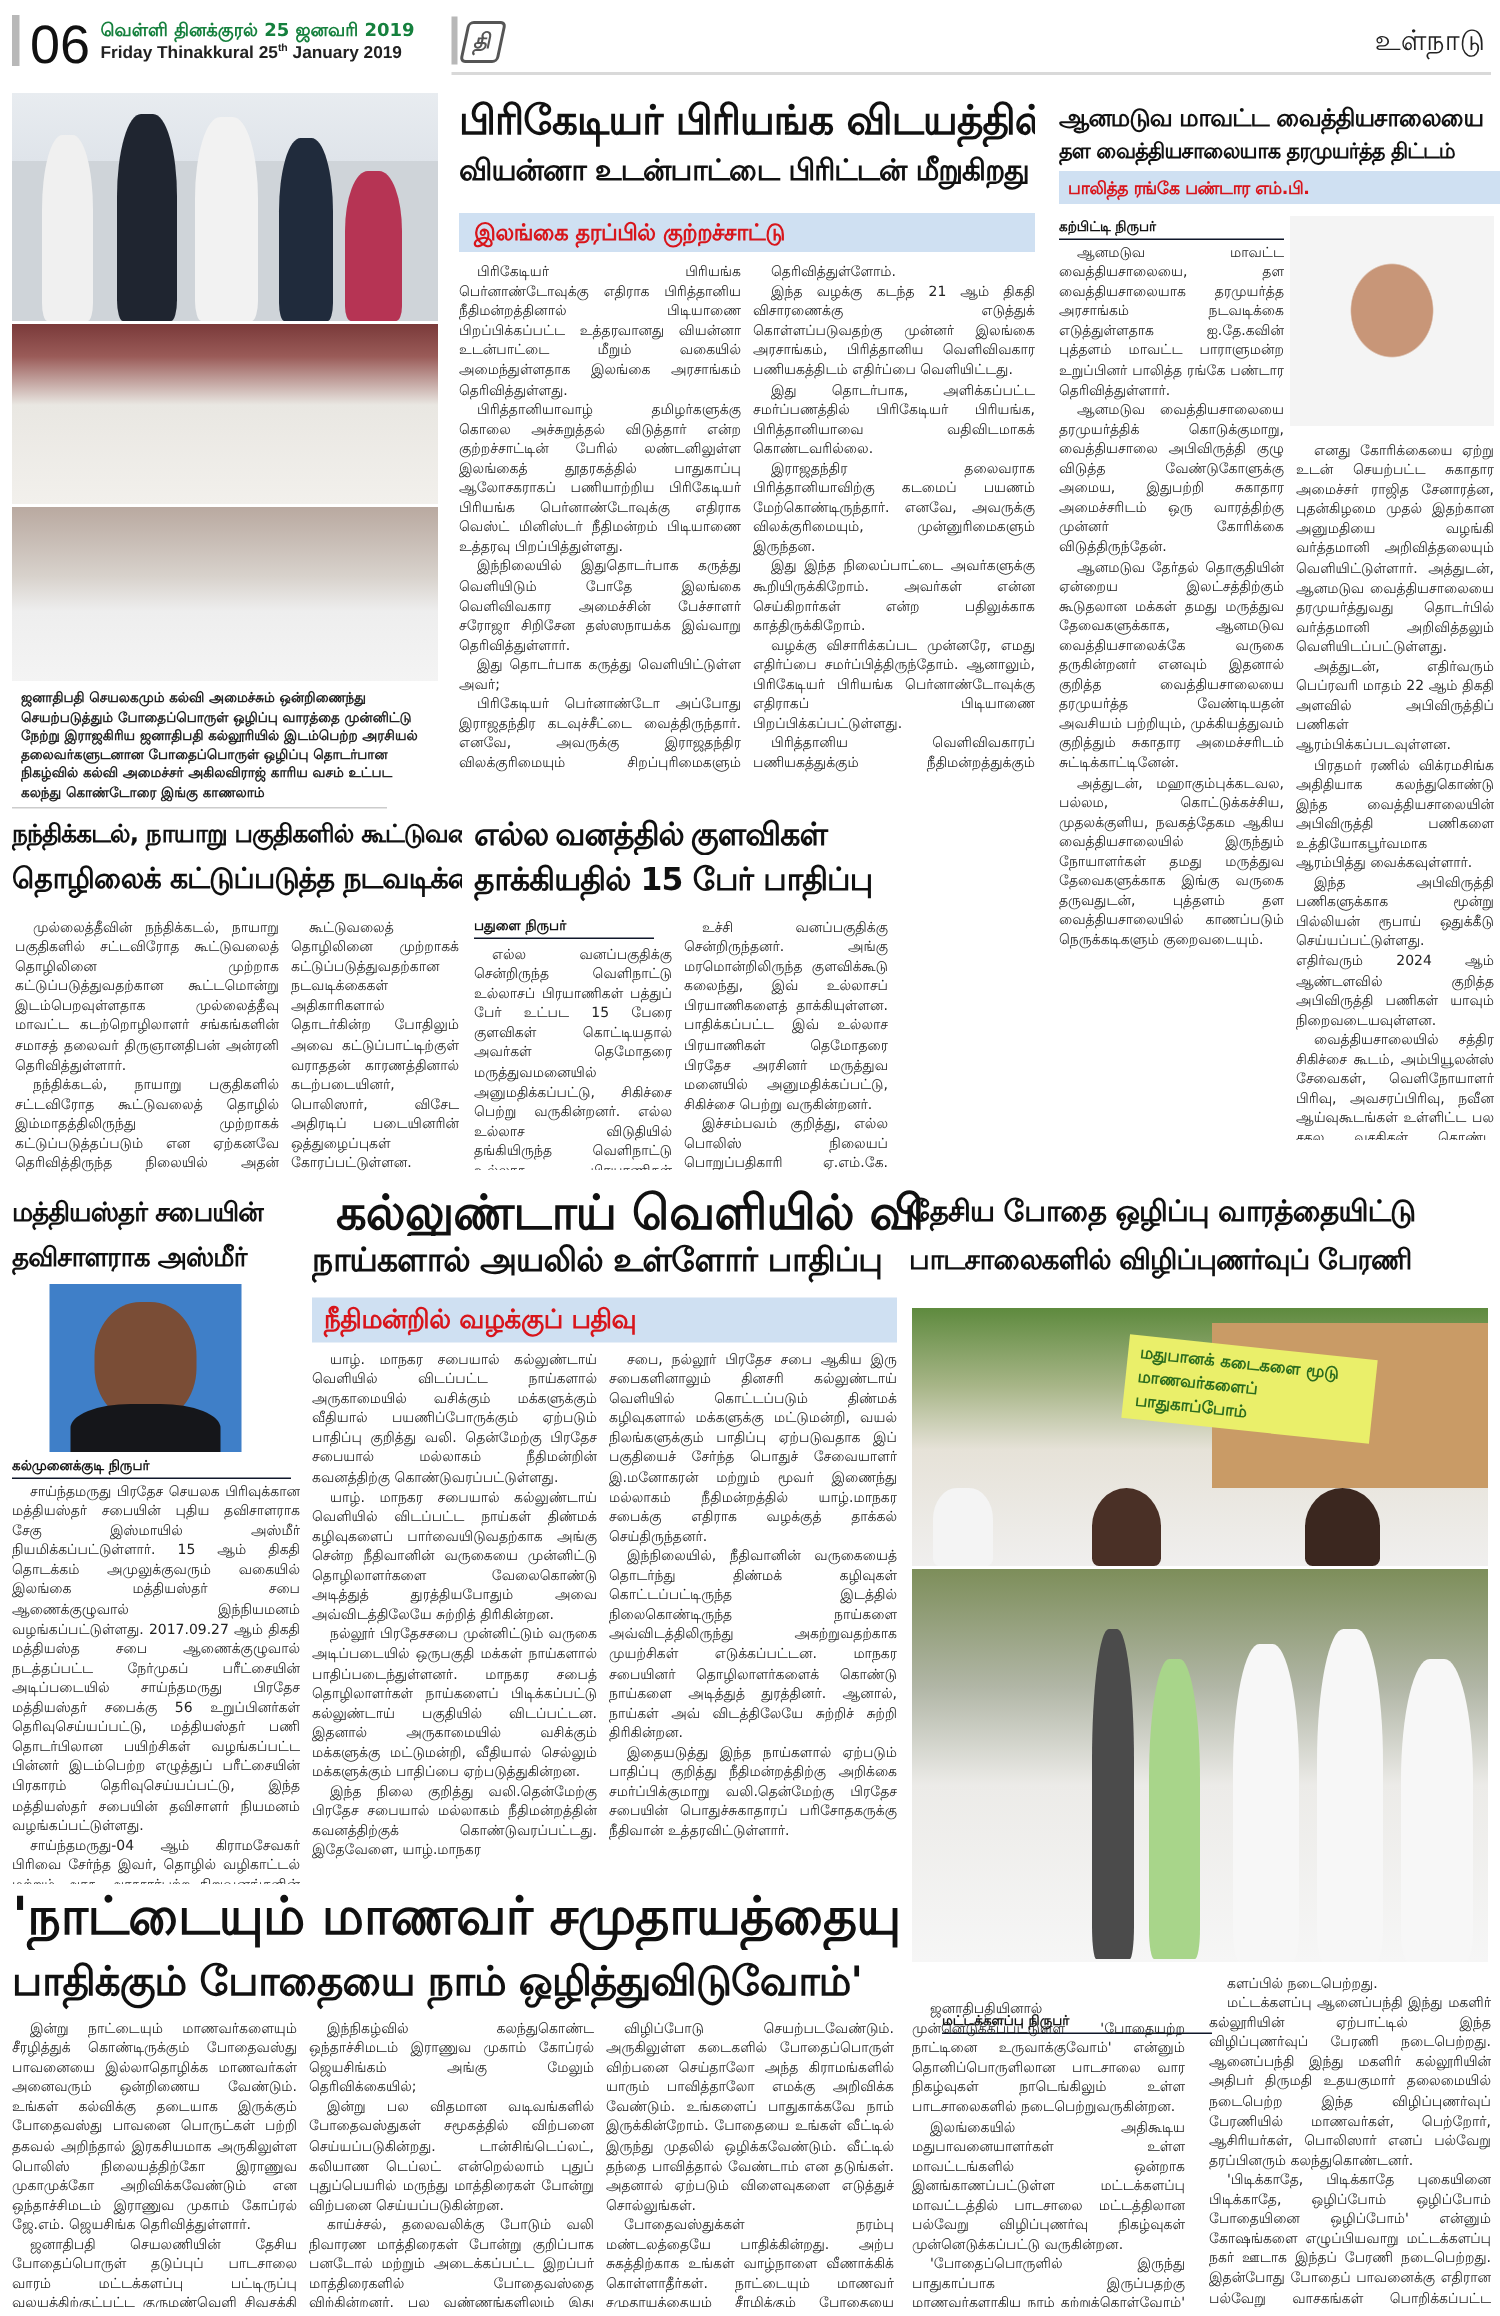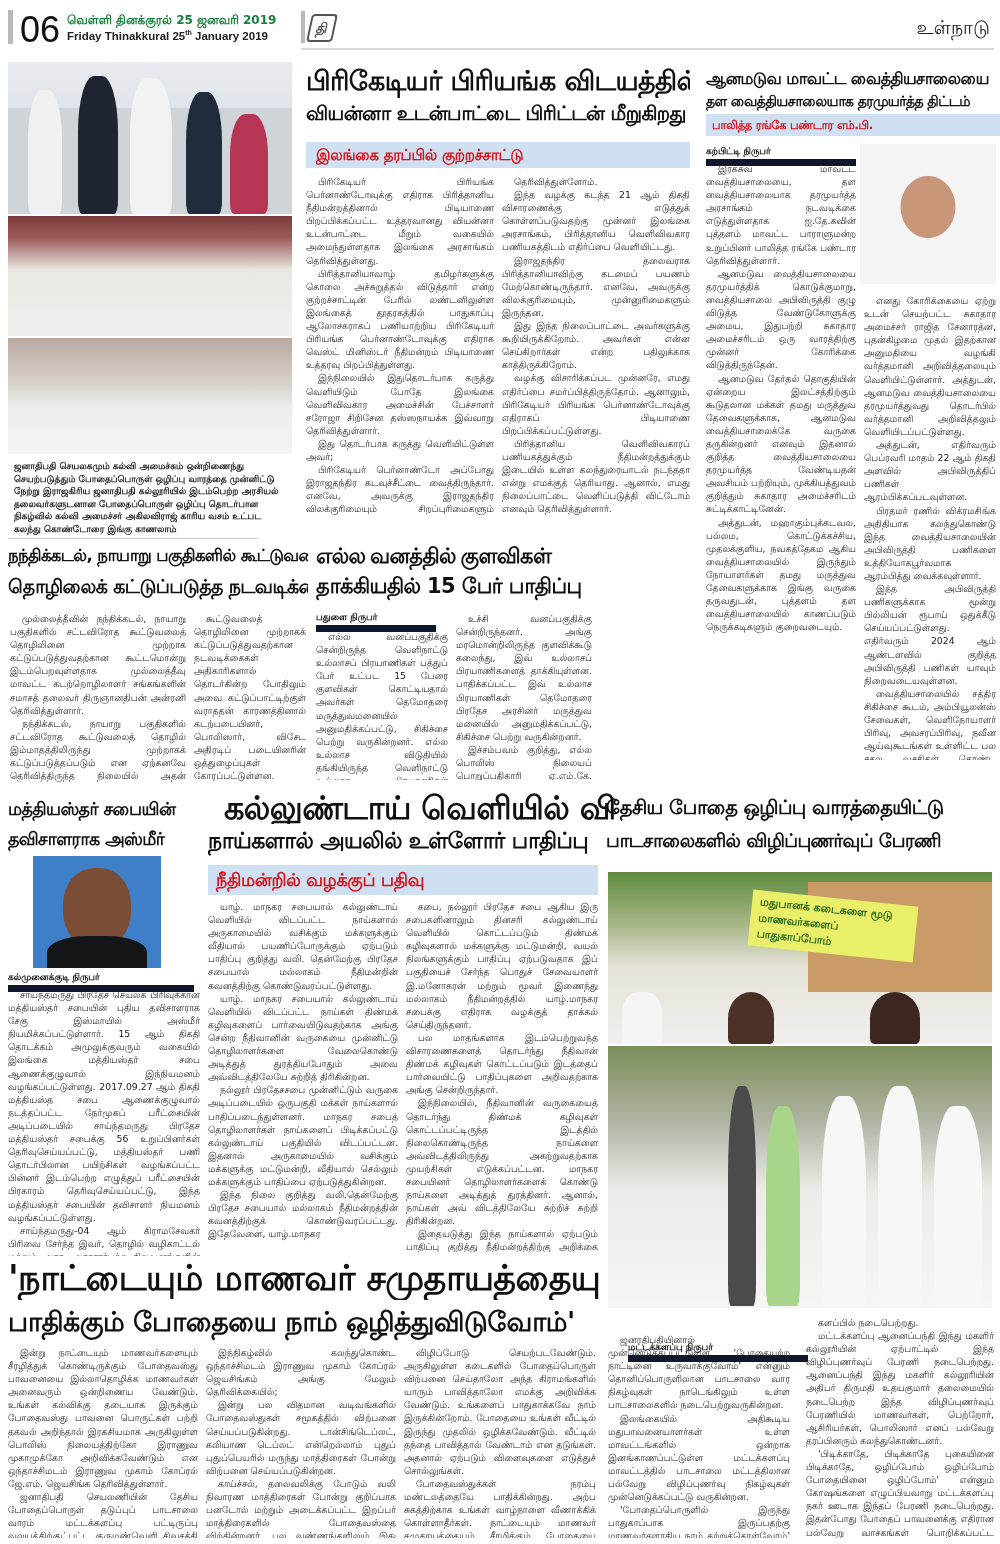--- a/index.html
+++ b/index.html
@@ -13,21 +13,21 @@
   .pg-num { font-family: "Liberation Sans", sans-serif; font-size: 36px; line-height: 36px; color: #111; }
   .mast-ta { font-size: 12px; font-weight: bold; color: #15803d; white-space: nowrap; }
   .mast-en { font-family: "Liberation Sans", sans-serif; font-size: 11.5px; font-weight: bold; color: #222; white-space: nowrap; }
   .mast-en sup { font-size: 7px; }
   .section-label { font-size: 19px; color: #222; text-align: right; white-space: nowrap; }
   .rule { background: #d9d9d9; height: 2px; }
 
   
   .hl { font-family: "DejaVu Sans", sans-serif; font-weight: bold; color: #111; white-space: nowrap; overflow: hidden; letter-spacing: -0.6px; }
   .kicker { background: #cfe0f2; color: #d8151b; font-weight: bold; white-space: nowrap; overflow: hidden; letter-spacing: -0.3px; }
-  .byline { font-size: 9px; font-weight: bold; color: #111; white-space: nowrap; border-bottom: 7px solid #0f172a; padding-bottom: 2px; }
+  .byline { font-size: 9px; font-weight: bold; color: #111; white-space: nowrap; border-bottom: 1px solid #0f172a; padding-bottom: 2px; }
 
   
   .col { font-size: 9.3px; line-height: 13.1px; color: #222; text-align: justify; overflow: hidden; }
   .col p { text-indent: 12px; }
   .caption { font-size: 9px; line-height: 12.6px; font-weight: bold; color: #222; overflow: hidden; }
 
   
   .photo { overflow: hidden; }
   .ph-people { background:
       linear-gradient(180deg, #e8ecf0 0%, #dfe4ea 30%, #cfd4d9 30%, #cfd4d9 100%); }
@@ -74,33 +74,34 @@
   <p>பிரிகேடியர் பிரியங்க பெர்னாண்டோவுக்கு எதிராக பிரித்தானிய நீதிமன்றத்தினால் பிடியாணை பிறப்பிக்கப்பட்ட உத்தரவானது வியன்னா உடன்பாட்டை மீறும் வகையில் அமைந்துள்ளதாக இலங்கை அரசாங்கம் தெரிவித்துள்ளது.</p>
   <p>பிரித்தானியாவாழ் தமிழர்களுக்கு கொலை அச்சுறுத்தல் விடுத்தார் என்ற குற்றச்சாட்டின் பேரில் லண்டனிலுள்ள இலங்கைத் தூதரகத்தில் பாதுகாப்பு ஆலோசகராகப் பணியாற்றிய பிரிகேடியர் பிரியங்க பெர்னாண்டோவுக்கு எதிராக வெஸ்ட் மினிஸ்டர் நீதிமன்றம் பிடியாணை உத்தரவு பிறப்பித்துள்ளது.</p>
   <p>இந்நிலையில் இதுதொடர்பாக கருத்து வெளியிடும் போதே இலங்கை வெளிவிவகார அமைச்சின் பேச்சாளர் சரோஜா சிறிசேன தஸ்ஸநாயக்க இவ்வாறு தெரிவித்துள்ளார்.</p>
   <p>இது தொடர்பாக கருத்து வெளியிட்டுள்ள அவர்;</p>
   <p>பிரிகேடியர் பெர்னாண்டோ அப்போது இராஜதந்திர கடவுச்சீட்டை வைத்திருந்தார். எனவே, அவருக்கு இராஜதந்திர விலக்குரிமையும் சிறப்புரிமைகளும் இருந்தன.</p>
 
 </div>
 <div class="abs col" style="left:502px;top:175px;width:188px;height:340px;">
   <p>தெரிவித்துள்ளோம்.</p>
   <p>இந்த வழக்கு கடந்த 21 ஆம் திகதி விசாரணைக்கு எடுத்துக் கொள்ளப்படுவதற்கு முன்னர் இலங்கை அரசாங்கம், பிரித்தானிய வெளிவிவகார பணியகத்திடம் எதிர்ப்பை வெளியிட்டது.</p>
+  <p>இது தொடர்பாக, அளிக்கப்பட்ட சமர்ப்பணத்தில் பிரிகேடியர் பிரியங்க, பிரித்தானியாவை வதிவிடமாகக் கொண்டவரில்லை.</p>
   <p>இராஜதந்திர தலைவராக பிரித்தானியாவிற்கு கடமைப் பயணம் மேற்கொண்டிருந்தார். எனவே, அவருக்கு விலக்குரிமையும், முன்னுரிமைகளும் இருந்தன.</p>
   <p>இது இந்த நிலைப்பாட்டை அவர்களுக்கு கூறியிருக்கிறோம். அவர்கள் என்ன செய்கிறார்கள் என்ற பதிலுக்காக காத்திருக்கிறோம்.</p>
   <p>வழக்கு விசாரிக்கப்பட முன்னரே, எமது எதிர்ப்பை சமர்ப்பித்திருந்தோம். ஆனாலும், பிரிகேடியர் பிரியங்க பெர்னாண்டோவுக்கு எதிராகப் பிடியாணை பிறப்பிக்கப்பட்டுள்ளது.</p>
   <p>பிரித்தானிய வெளிவிவகாரப் பணியகத்துக்கும் நீதிமன்றத்துக்கும் இடையில் உள்ள கலந்துரையாடல் நடந்ததா என்று எமக்குத் தெரியாது. ஆனால், எமது நிலைப்பாட்டை வெளிப்படுத்தி விட்டோம் எனவும் தெரிவித்துள்ளார்.</p>
 </div>
 
 <div class="abs hl" style="left:706px;top:68px;width:290px;font-size:16px;line-height:22px;">ஆனமடுவ மாவட்ட வைத்தியசாலையை</div>
 <div class="abs hl" style="left:706px;top:90px;width:290px;font-size:14px;line-height:22px;">தள வைத்தியசாலையாக தரமுயர்த்த திட்டம்</div>
 <div class="abs kicker" style="left:706px;top:114px;width:296px;height:22px;font-size:11.5px;line-height:22px;padding-left:6px;">பாலித்த ரங்கே பண்டார எம்.பி.</div>
 <div class="abs byline" style="left:706px;top:146px;width:150px;">கற்பிட்டி நிருபர்</div>
 <div class="abs photo ph-mp" style="left:860px;top:144px;width:136px;height:140px;"></div>
 <div class="abs col" style="left:706px;top:162px;width:150px;height:598px;">
-  <p>இரகசுவ மாவட்ட வைத்தியசாலையை, தள வைத்தியசாலையாக தரமுயர்த்த அரசாங்கம் நடவடிக்கை எடுத்துள்ளதாக ஐ.தே.கவின் புத்தளம் மாவட்ட பாராளுமன்ற உறுப்பினர் பாலித்த ரங்கே பண்டார தெரிவித்துள்ளார்.</p>
+  <p>ஆனமடுவ மாவட்ட வைத்தியசாலையை, தள வைத்தியசாலையாக தரமுயர்த்த அரசாங்கம் நடவடிக்கை எடுத்துள்ளதாக ஐ.தே.கவின் புத்தளம் மாவட்ட பாராளுமன்ற உறுப்பினர் பாலித்த ரங்கே பண்டார தெரிவித்துள்ளார்.</p>
   <p>ஆனமடுவ வைத்தியசாலையை தரமுயர்த்திக் கொடுக்குமாறு, வைத்தியசாலை அபிவிருத்தி குழு விடுத்த வேண்டுகோளுக்கு அமைய, இதுபற்றி சுகாதார அமைச்சரிடம் ஒரு வாரத்திற்கு முன்னர் கோரிக்கை விடுத்திருந்தேன்.</p>
   <p>ஆனமடுவ தேர்தல் தொகுதியின் ஏன்றைய இலட்சத்திற்கும் கூடுதலான மக்கள் தமது மருத்துவ தேவைகளுக்காக, ஆனமடுவ வைத்தியசாலைக்கே வருகை தருகின்றனர் எனவும் இதனால் குறித்த வைத்தியசாலையை தரமுயர்த்த வேண்டியதன் அவசியம் பற்றியும், முக்கியத்துவம் குறித்தும் சுகாதார அமைச்சரிடம் சுட்டிக்காட்டினேன்.</p>
   <p>அத்துடன், மஹாகும்புக்கடவல, பல்லம, கொட்டுக்கச்சிய, முதலக்குளிய, நவகத்தேகம ஆகிய வைத்தியசாலையில் இருந்தும் நோயாளர்கள் தமது மருத்துவ தேவைகளுக்காக இங்கு வருகை தருவதுடன், புத்தளம் தள வைத்தியசாலையில் காணப்படும் நெருக்கடிகளும் குறைவடையும்.</p>
 </div>
 <div class="abs col" style="left:864px;top:294px;width:132px;height:466px;">
   <p>எனது கோரிக்கையை ஏற்று உடன் செயற்பட்ட சுகாதார அமைச்சர் ராஜித சேனாரத்ன, புதன்கிழமை முதல் இதற்கான அனுமதியை வழங்கி வர்த்தமானி அறிவித்தலையும் வெளியிட்டுள்ளார். அத்துடன், ஆனமடுவ வைத்தியசாலையை தரமுயர்த்துவது தொடர்பில் வர்த்தமானி அறிவித்தலும் வெளியிடப்பட்டுள்ளது.</p>
   <p>அத்துடன், எதிர்வரும் பெப்ரவரி மாதம் 22 ஆம் திகதி அளவில் அபிவிருத்திப் பணிகள் ஆரம்பிக்கப்படவுள்ளன.</p>
   <p>பிரதமர் ரணில் விக்ரமசிங்க அதிதியாக கலந்துகொண்டு இந்த வைத்தியசாலையின் அபிவிருத்தி பணிகளை உத்தியோகபூர்வமாக ஆரம்பித்து வைக்கவுள்ளார்.</p>
   <p>இந்த அபிவிருத்தி பணிகளுக்காக மூன்று பில்லியன் ரூபாய் ஒதுக்கீடு செய்யப்பட்டுள்ளது. எதிர்வரும் 2024 ஆம் ஆண்டளவில் குறித்த அபிவிருத்தி பணிகள் யாவும் நிறைவடையவுள்ளன.</p>
   <p>வைத்தியசாலையில் சத்திர சிகிச்சை கூடம், அம்பியூலன்ஸ் சேவைகள், வெளிநோயாளர் பிரிவு, அவசரப்பிரிவு, நவீன ஆய்வுகூடங்கள் உள்ளிட்ட பல சகல வசதிகள் கொண்ட வைத்தியசாலையாக மாற்றியமைக்கப்படவுள்ளது என்றார்.</p>
@@ -147,21 +148,20 @@
 <div class="abs hl" style="left:208px;top:826px;width:392px;font-size:22px;line-height:30px;">நாய்களால் அயலில் உள்ளோர் பாதிப்பு</div>
 <div class="abs kicker" style="left:208px;top:865px;width:390px;height:30px;font-size:17.5px;line-height:30px;padding-left:8px;">நீதிமன்றில் வழக்குப் பதிவு</div>
 <div class="abs col" style="left:208px;top:900px;width:190px;height:352px;">
   <p>யாழ். மாநகர சபையால் கல்லுண்டாய் வெளியில் விடப்பட்ட நாய்களால் அருகாமையில் வசிக்கும் மக்களுக்கும் வீதியால் பயணிப்போருக்கும் ஏற்படும் பாதிப்பு குறித்து வலி. தென்மேற்கு பிரதேச சபையால் மல்லாகம் நீதிமன்றின் கவனத்திற்கு கொண்டுவரப்பட்டுள்ளது.</p>
   <p>யாழ். மாநகர சபையால் கல்லுண்டாய் வெளியில் விடப்பட்ட நாய்கள் திண்மக் கழிவுகளைப் பார்வையிடுவதற்காக அங்கு சென்ற நீதிவானின் வருகையை முன்னிட்டு தொழிலாளர்களை வேலைகொண்டு அடித்துத் துரத்தியபோதும் அவை அவ்விடத்திலேயே சுற்றித் திரிகின்றன.</p>
   <p>நல்லூர் பிரதேசசபை முன்னிட்டும் வருகை அடிப்படையில் ஒருபகுதி மக்கள் நாய்களால் பாதிப்படைந்துள்ளனர். மாநகர சபைத் தொழிலாளர்கள் நாய்களைப் பிடிக்கப்பட்டு கல்லுண்டாய் பகுதியில் விடப்பட்டன. இதனால் அருகாமையில் வசிக்கும் மக்களுக்கு மட்டுமன்றி, வீதியால் செல்லும் மக்களுக்கும் பாதிப்பை ஏற்படுத்துகின்றன.</p>
   <p>இந்த நிலை குறித்து வலி.தென்மேற்கு பிரதேச சபையால் மல்லாகம் நீதிமன்றத்தின் கவனத்திற்குக் கொண்டுவரப்பட்டது. இதேவேளை, யாழ்.மாநகர</p>
 </div>
 <div class="abs col" style="left:406px;top:900px;width:192px;height:352px;">
   <p>சபை, நல்லூர் பிரதேச சபை ஆகிய இரு சபைகளினாலும் தினசரி கல்லுண்டாய் வெளியில் கொட்டப்படும் திண்மக் கழிவுகளால் மக்களுக்கு மட்டுமன்றி, வயல் நிலங்களுக்கும் பாதிப்பு ஏற்படுவதாக இப் பகுதியைச் சேர்ந்த பொதுச் சேவையாளர் இ.மனோகரன் மற்றும் மூவர் இணைந்து மல்லாகம் நீதிமன்றத்தில் யாழ்.மாநகர சபைக்கு எதிராக வழக்குத் தாக்கல் செய்திருந்தனர்.</p>
-  <p>பல மாதங்களாக இடம்பெற்றுவந்த விசாரணைகளைத் தொடர்ந்து நீதிவான் திண்மக் கழிவுகள் கொட்டப்படும் இடத்தைப் பார்வையிட்டு பாதிப்புகளை அறிவதற்காக அங்கு சென்றிருந்தார்.</p>
   <p>இந்நிலையில், நீதிவானின் வருகையைத் தொடர்ந்து திண்மக் கழிவுகள் கொட்டப்பட்டிருந்த இடத்தில் நிலைகொண்டிருந்த நாய்களை அவ்விடத்திலிருந்து அகற்றுவதற்காக முயற்சிகள் எடுக்கப்பட்டன. மாநகர சபையினர் தொழிலாளர்களைக் கொண்டு நாய்களை அடித்துத் துரத்தினர். ஆனால், நாய்கள் அவ் விடத்திலேயே சுற்றிச் சுற்றி திரிகின்றன.</p>
   <p>இதையடுத்து இந்த நாய்களால் ஏற்படும் பாதிப்பு குறித்து நீதிமன்றத்திற்கு அறிக்கை சமர்ப்பிக்குமாறு வலி.தென்மேற்கு பிரதேச சபையின் பொதுச்சுகாதாரப் பரிசோதகருக்கு நீதிவான் உத்தரவிட்டுள்ளார்.</p>
 </div>
 
 <div class="abs hl" style="left:606px;top:792px;width:392px;font-size:19.5px;line-height:32px;">தேசிய போதை ஒழிப்பு வாரத்தையிட்டு</div>
 <div class="abs hl" style="left:606px;top:826px;width:392px;font-size:18.5px;line-height:30px;">பாடசாலைகளில் விழிப்புணர்வுப் பேரணி</div>
 <div class="abs photo ph-rally1" style="left:608px;top:872px;width:384px;height:172px;">
   <div class="abs" style="left:200px;top:10px;width:184px;height:110px;background:#c99b66;"></div>
   <div class="abs sign" style="left:142px;top:26px;width:166px;">மதுபானக் கடைகளை மூடு மாணவர்களைப் பாதுகாப்போம்</div>
   <div class="figure" style="left:120px;top:120px;width:46px;height:52px;background:#4a3026;border-radius:50% 50% 10% 10%;"></div>

